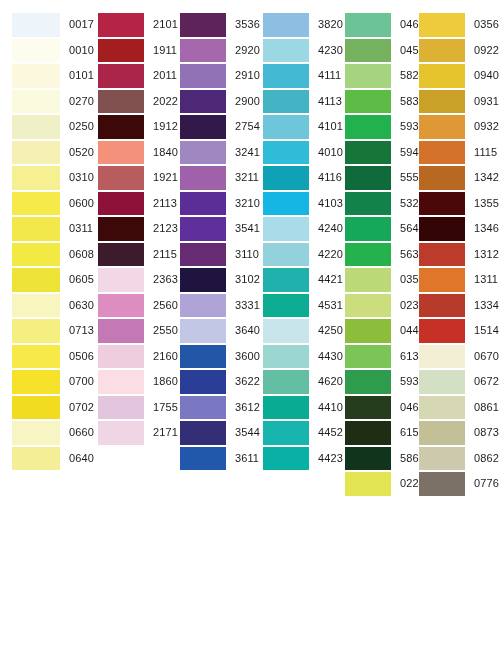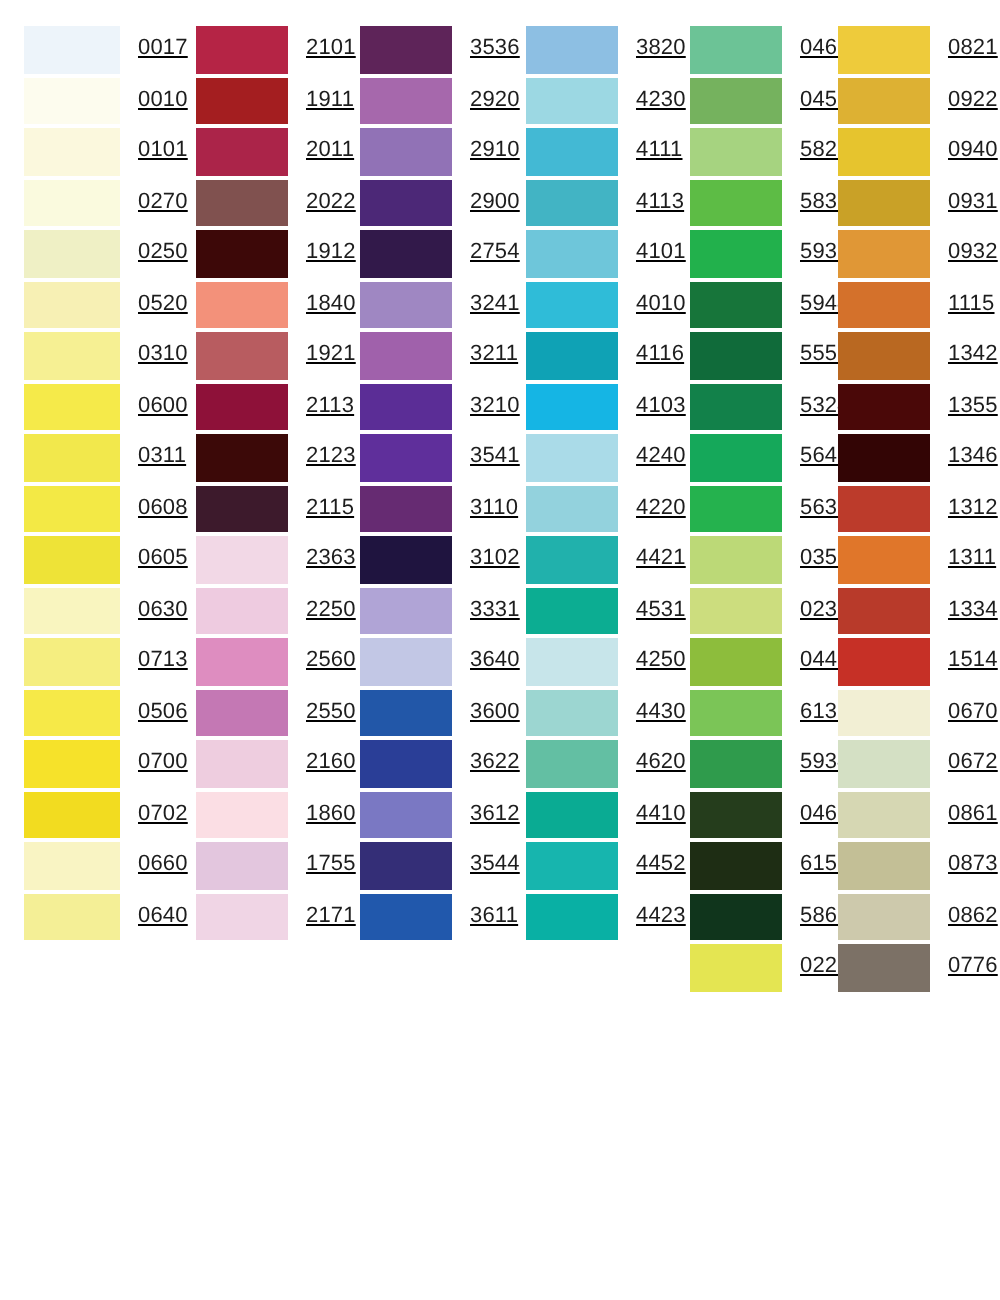--- a/index.html
+++ b/index.html
@@ -23,21 +23,20 @@
     padding: 12px 0 12px 0;
     display: flex;
     flex-direction: row;
     align-items: flex-start;
     justify-content: flex-start;
   }
   .col {
     display: flex;
     flex-direction: column;
     justify-content: flex-start;
-    text-decoration: underline;
   }
   .col-0 { width: 88px; }
   .col-1 { width: 82px; }
   .col-2 { width: 83px; }
   .col-3 { width: 82px; }
   .col-4 { width: 80px; }
   .col-5 { width: 85px; }
 
   .cell {
     display: flex;
@@ -183,24 +182,20 @@
       </div>
       <div class="cell">
         <div class="swatch" style="background: rgb(61, 26, 44);"></div>
         <span class="code">2115</span>
       </div>
       <div class="cell">
         <div class="swatch" style="background: rgb(242, 216, 230);"></div>
         <span class="code">2363</span>
       </div>
       <div class="cell">
-        <div class="swatch" style="background: rgb(238, 203, 224);"></div>
-        <span class="code">2250</span>
-      </div>
-      <div class="cell">
         <div class="swatch" style="background: rgb(222, 141, 192);"></div>
         <span class="code">2560</span>
       </div>
       <div class="cell">
         <div class="swatch" style="background: rgb(196, 120, 180);"></div>
         <span class="code">2550</span>
       </div>
       <div class="cell">
         <div class="swatch" style="background: rgb(238, 205, 223);"></div>
         <span class="code">2160</span>
@@ -440,21 +435,21 @@
         <span class="code">5866</span>
       </div>
       <div class="cell">
         <div class="swatch" style="background: rgb(228, 229, 82);"></div>
         <span class="code">0221</span>
       </div>
     </div>
     <div class="col col-5">
       <div class="cell">
         <div class="swatch" style="background: rgb(238, 203, 59);"></div>
-        <span class="code">0821</span>
+        <span class="code">0356</span>
       </div>
       <div class="cell">
         <div class="swatch" style="background: rgb(221, 177, 51);"></div>
         <span class="code">0922</span>
       </div>
       <div class="cell">
         <div class="swatch" style="background: rgb(230, 196, 46);"></div>
         <span class="code">0940</span>
       </div>
       <div class="cell">

